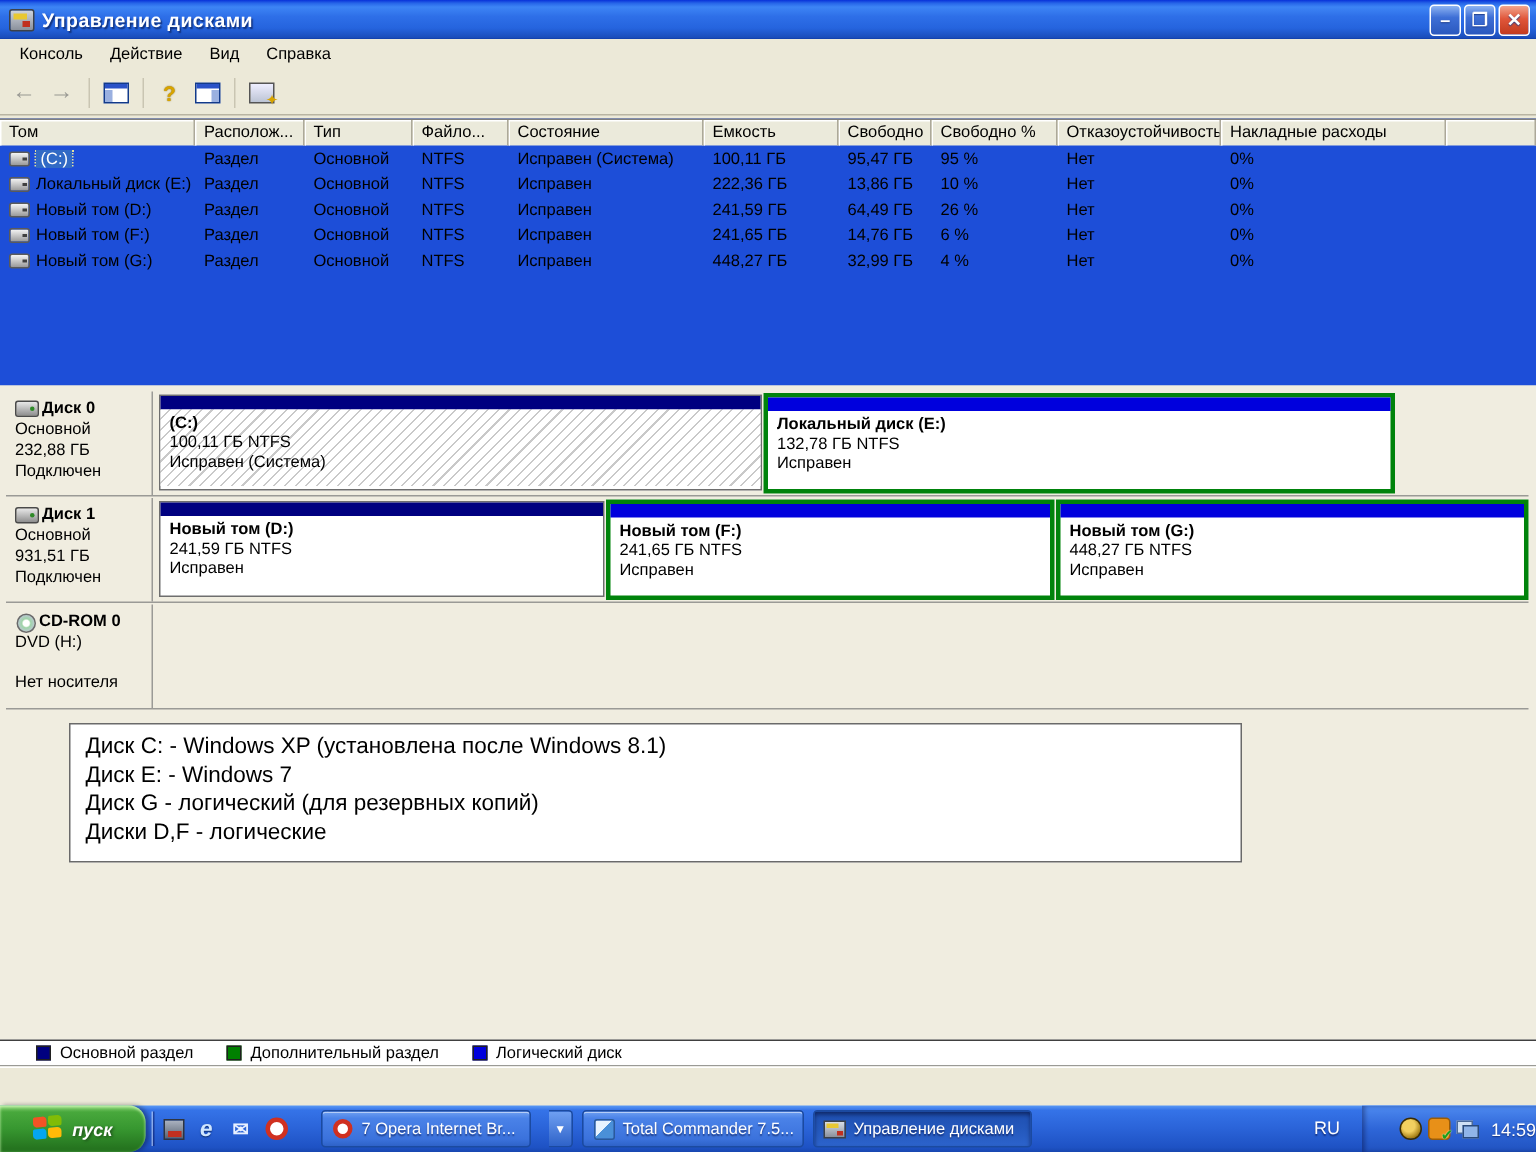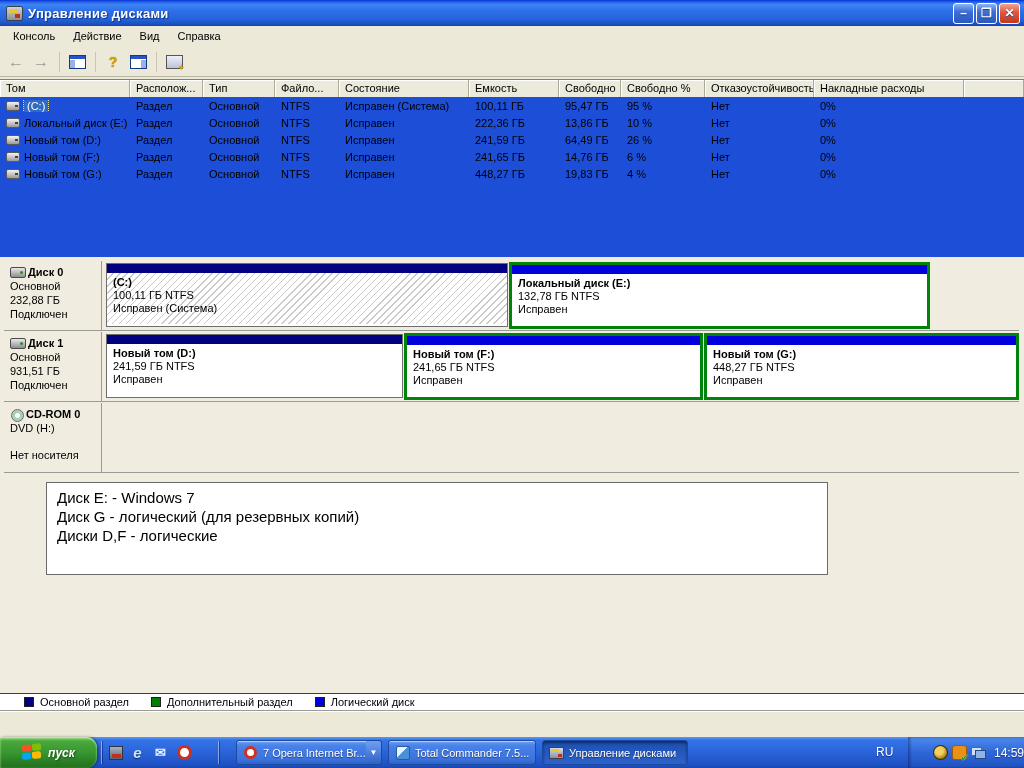--- a/index.html
+++ b/index.html
@@ -264,21 +264,21 @@
     <div class="lv-row">
       <span class="cell c0">
           <span class="vol-icon"></span>
           <span>Новый том (G:)</span>
         </span>
       <span class="cell c1">Раздел</span>
       <span class="cell c2">Основной</span>
       <span class="cell c3">NTFS</span>
       <span class="cell c4">Исправен</span>
       <span class="cell c5">448,27 ГБ</span>
-      <span class="cell c6">19,83 ГБ</span>
+      <span class="cell c6">32,99 ГБ</span>
       <span class="cell c7">4 %</span>
       <span class="cell c8">Нет</span>
       <span class="cell c9">0%</span>
     </div>
   </div>
 
   <div class="graphview">
 
     <div class="disk-row" style="top:4px;">
       <div class="disk-label">
@@ -355,20 +355,21 @@
             <span>CD-ROM 0</span>
           </div>
         <div>DVD (H:)</div>
         <div style="height:13px;"></div>
         <div>Нет носителя</div>
       </div>
       <div class="disk-graph"></div>
     </div>
 
     <div class="annotation">
+      <div>Диск C: - Windows XP (установлена после Windows 8.1)</div>
       <div>Диск E: - Windows 7</div>
       <div>Диск G - логический (для резервных копий)</div>
       <div>Диски D,F - логические</div>
     </div>
   </div>
 
   <div class="legendbar">
     <span class="legend-item">
       <span class="sq sq-primary"></span>
       <span>Основной раздел</span>
@@ -399,21 +400,21 @@
     <span class="ql-icon" style="left:107px;">
         <span class="floppy-glyph"></span>
       </span>
     <span class="ql-icon ie-glyph" style="left:129px;">e</span>
     <span class="ql-icon mail-glyph" style="left:152px;">✉</span>
     <span class="ql-icon" style="left:176px;">
         <span class="opera-glyph"></span>
       </span>
     <span class="ql-sep" style="left:218px;"></span>
 
-    <div class="task" style="left:236px;width:140px;">
+    <div class="task" style="left:214px;width:140px;">
       <span class="ticon">
           <span class="opera-small"></span>
         </span>
       <span class="tlabel">7 Opera Internet Br...</span>
     </div>
     <div class="task-arrow" style="left:366px;">
         <span>▼</span>
       </div>
 
     <div class="task" style="left:388px;width:148px;">

